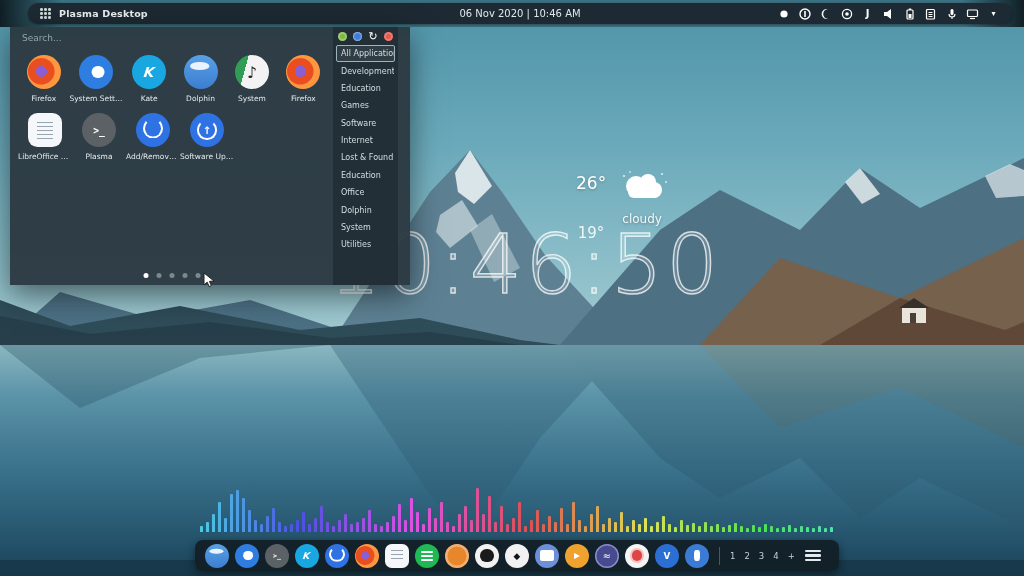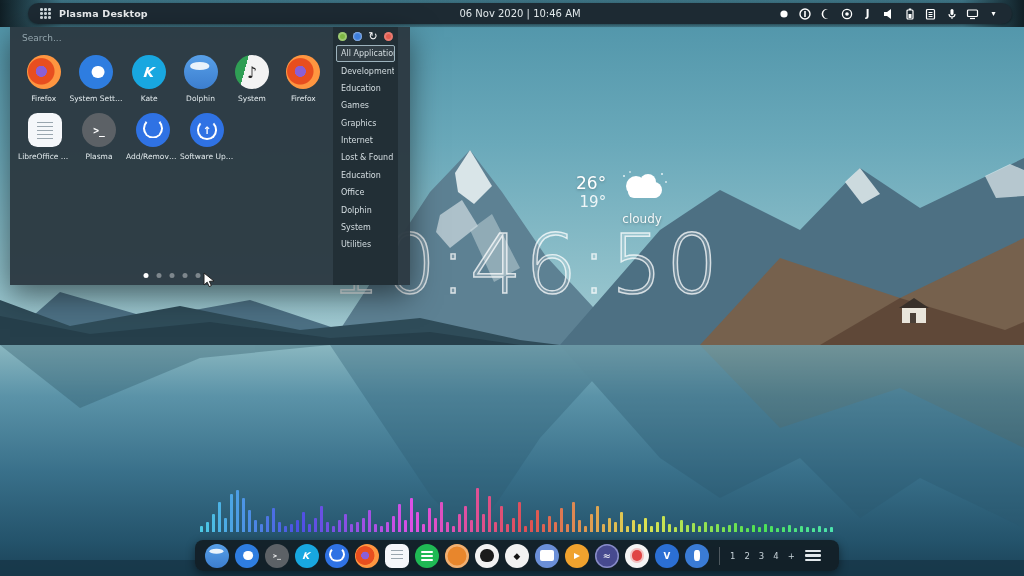--- a/index.html
+++ b/index.html
@@ -91,21 +91,21 @@
   .ic-activity-wave::after { content:"≈"; font-size:.9em; }
   .ic-recorder { background:#f5f5f5; }
   .ic-recorder::after { content:""; width:44%; height:44%; background:#e04545; border-radius:50%; box-shadow:0 0 0 2px #f3c3c3; }
   .ic-vscode { background:#2b6fd4; color:#fff; font-weight:bold; }
   .ic-vscode::after { content:"V"; font-size:.8em; }
   .ic-microphone { background:#3a7bd5; }
   .ic-microphone::after { content:""; width:22%; height:44%; background:#fff; border-radius:40%; }
 
   
   .weather { position:absolute; left:576px; top:170px; width:120px; color:#fff; display:flex; gap:10px; }
-  .w-temps { display:flex; flex-direction:column; align-items:flex-end; line-height:1.15; padding-top:4px; }
+  .w-temps { display:flex; flex-direction:column; align-items:center; line-height:1.15; padding-top:4px;gap:31px; }
   .w-high { font-size:17px; text-shadow:0 1px 3px rgba(0,0,0,.25); }
   .w-low { font-size:15px; color:rgba(255,255,255,.88); }
   .w-right { display:flex; flex-direction:column; align-items:center; gap:8px; }
   .w-cond { font-size:12px; color:#f2f7f8; text-shadow:0 1px 3px rgba(0,0,0,.3); }
   .clock { position:absolute; left:525px; top:224px; transform:translateX(-50%); font-size:82px; line-height:1;
            letter-spacing:3px; color:rgba(255,255,255,.18); -webkit-text-stroke:1.4px rgba(255,255,255,.75);
            font-weight:200; white-space:nowrap; }
 
   
   .visualizer { position:absolute; left:200px; top:486px; width:640px; height:46px;
@@ -450,21 +450,21 @@
         <span class="sbtn sb-green"></span>
         <span class="sbtn sb-blue"></span>
         <span class="sbtn sb-refresh">↻</span>
         <span class="sbtn sb-red"></span>
       </div>
       <div class="cat-list" id="cat-list">
           <div class="cat-item selected">All Applications</div>
           <div class="cat-item">Development</div>
           <div class="cat-item">Education</div>
           <div class="cat-item">Games</div>
-          <div class="cat-item">Graphics</div>
+          <div class="cat-item">Software</div>
           <div class="cat-item">Internet</div>
           <div class="cat-item">Lost &amp; Found</div>
           <div class="cat-item">Education</div>
           <div class="cat-item">Office</div>
           <div class="cat-item">Dolphin</div>
           <div class="cat-item">System</div>
           <div class="cat-item">Utilities</div>
         </div>
     </div>
   </div>

